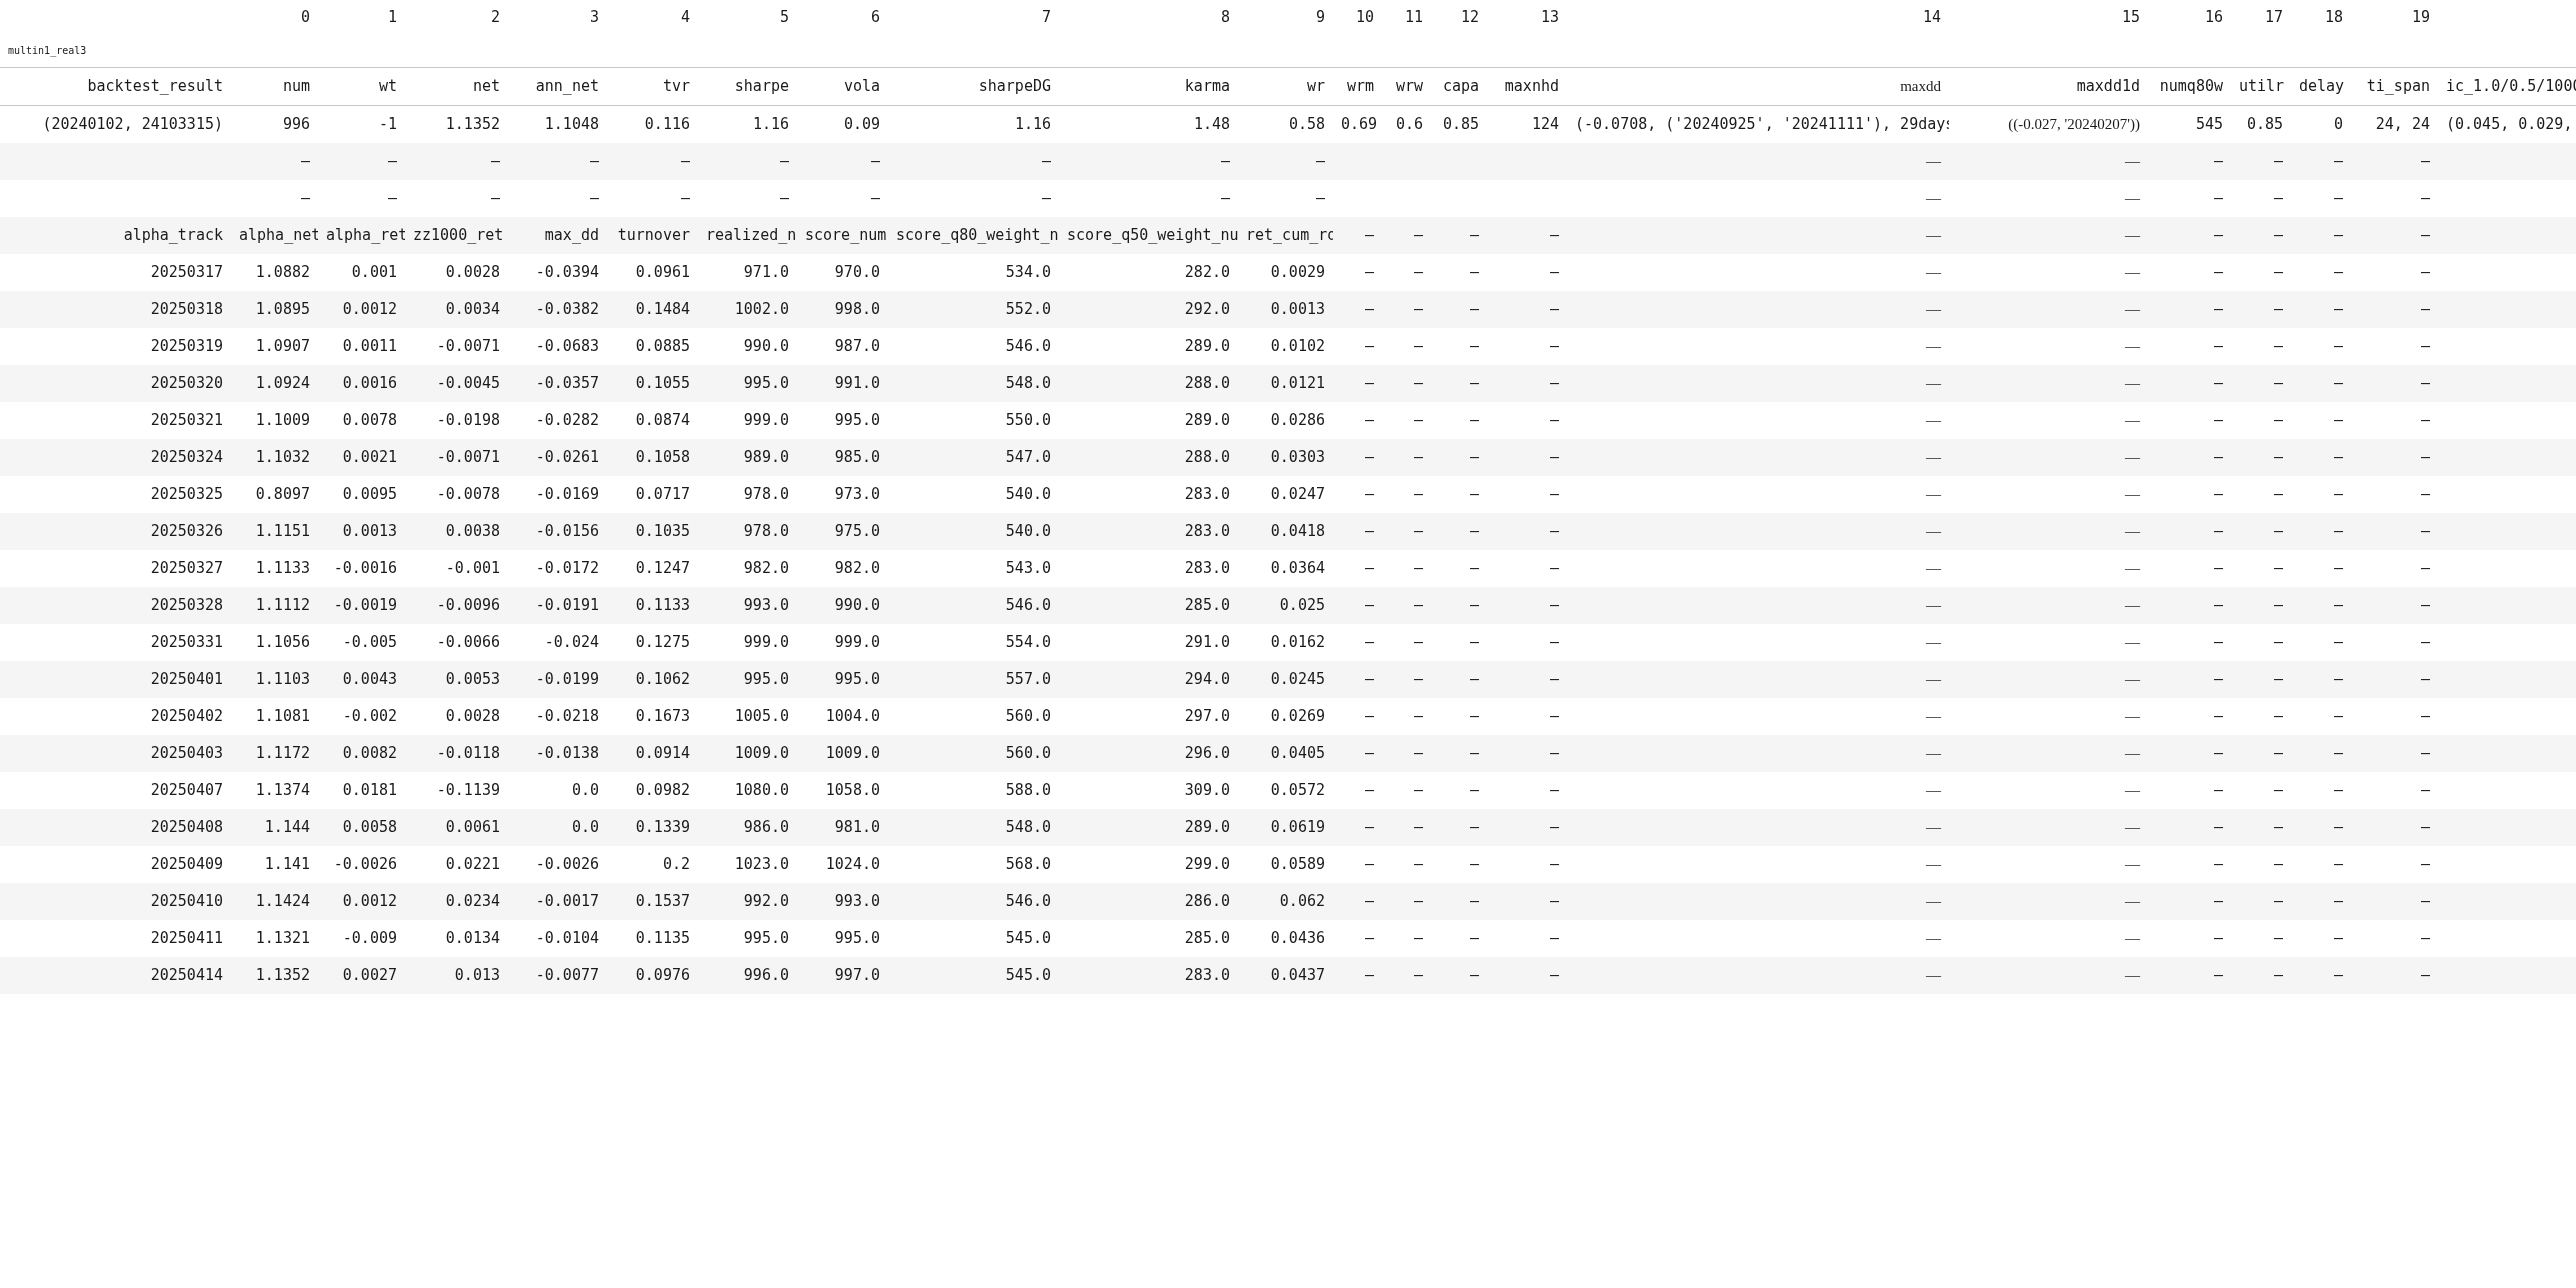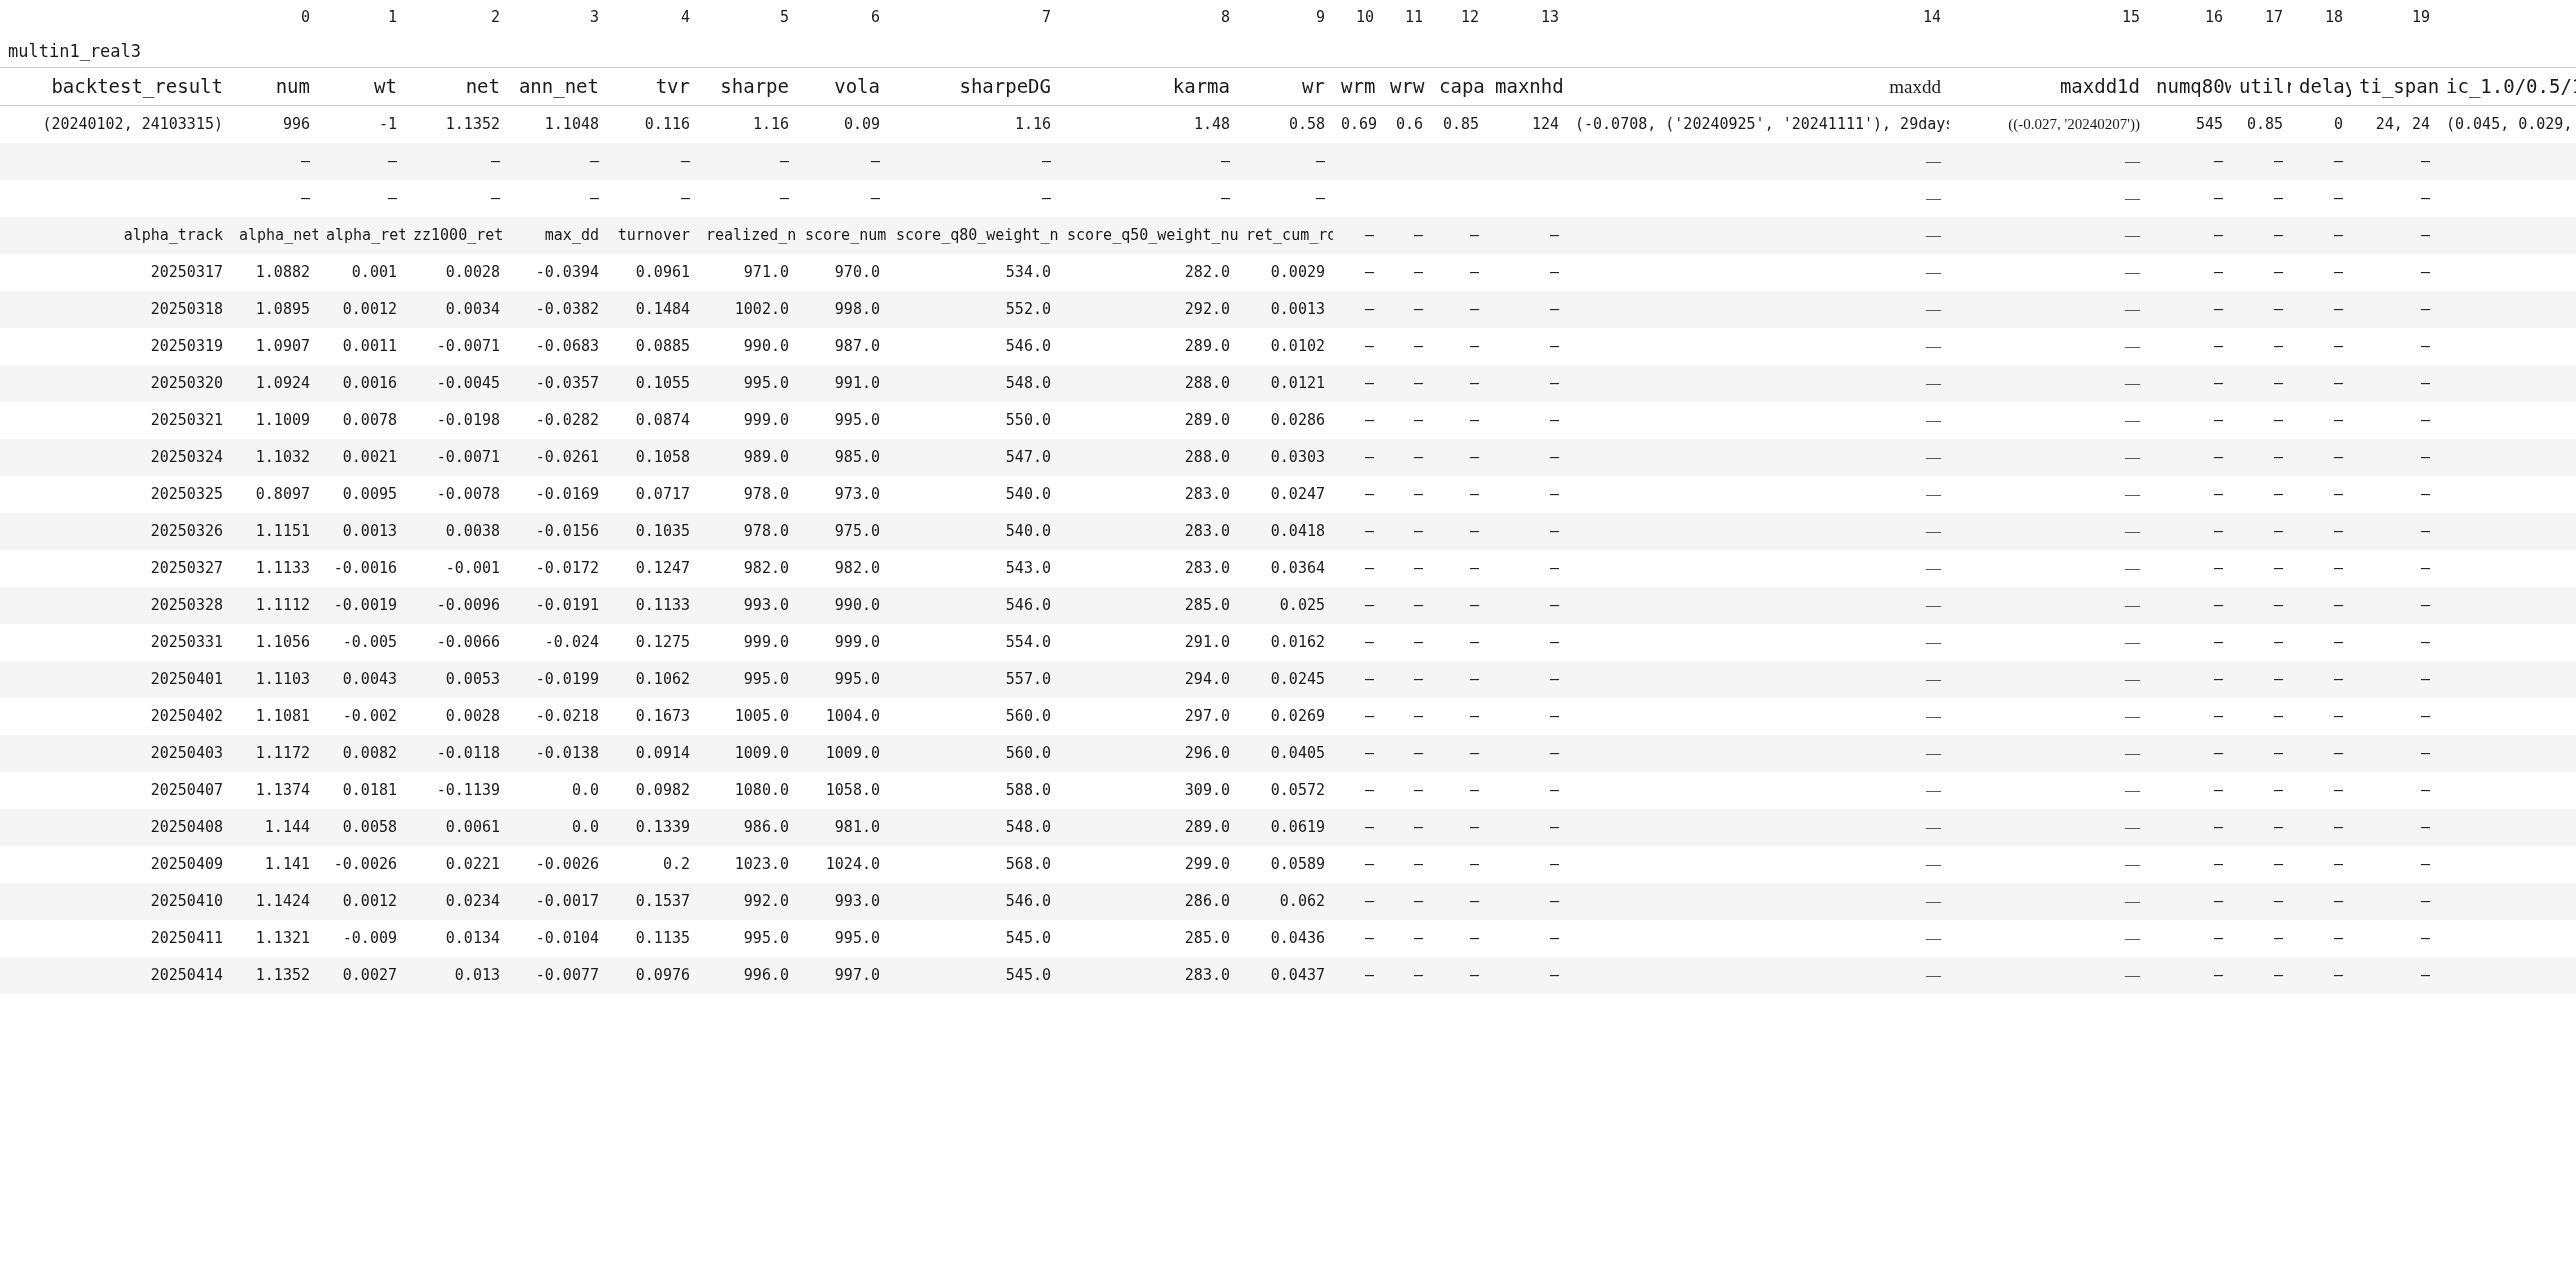--- a/index.html
+++ b/index.html
@@ -39,29 +39,29 @@
     height: 35px;
     line-height: 35px;
     text-align: right;
     color: #1a1a1a;
     font-size: 15px;
   }
   tr.titlerow td {
     height: 32px;
     line-height: 32px;
     text-align: left;
-    font-size: 17px;
+    font-size: 10px;
   }
   tr.header-row td {
     height: 37px;
     line-height: 37px;
     text-align: right;
     border-top: 0.8px solid #c8c8c8;
     border-bottom: 0.8px solid #c8c8c8;
-    font-size: 19px;
+    font-size: 15px;
   }
   tr.data-row td {
     height: 37px;
     line-height: 37px;
     text-align: right;
     font-size: 15px;
   }
   tr.data-row.alt td {
     background: #f5f5f5;
   }

